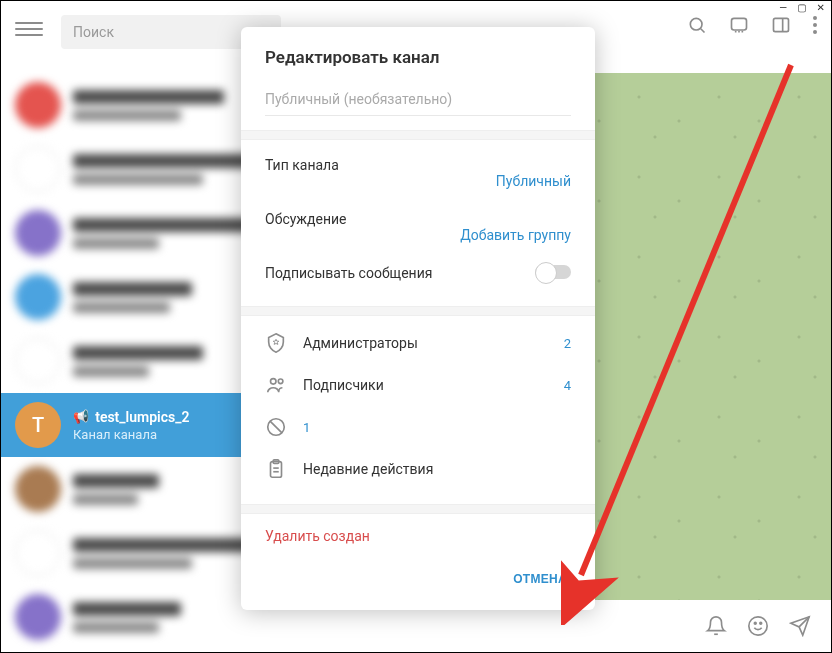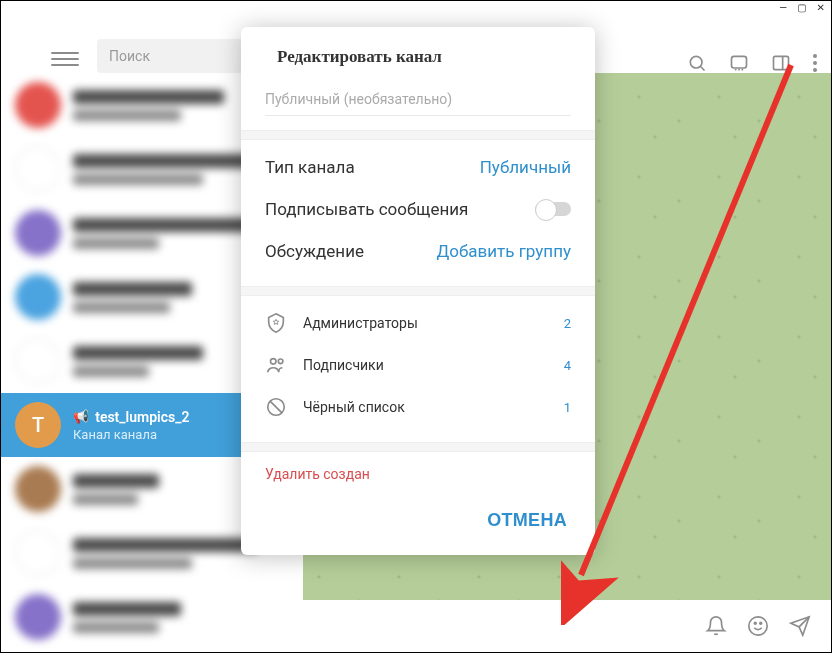--- a/index.html
+++ b/index.html
@@ -5,21 +5,21 @@
   * { box-sizing: border-box; margin: 0; padding: 0; }
   body { font-family: -apple-system, BlinkMacSystemFont, "Segoe UI", Roboto, Arial, sans-serif; background: #fff; width: 832px; height: 653px; overflow: hidden; position: relative; }
   
   .outer-frame { border: 1px solid #000; width: 832px; height: 653px; position: relative; background: #fff; }
   
   .titlebar { height: 14px; background: #fff; display: flex; justify-content: flex-end; align-items: center; padding-right: 6px; gap: 10px; font-size: 10px; color: #333; }
   .titlebar span { cursor: pointer; line-height: 1; }
   
   .app { position: absolute; top: 14px; left: 0; right: 0; bottom: 0; background: #fff; }
   
-  .header { height: 58px; display: flex; align-items: flex-end; padding: 0 14px; gap: 18px; background: #fff; margin-left: 36px; }
+  .header { height: 58px; display: flex; align-items: flex-start; padding: 0 14px; gap: 18px; background: #fff; }
   .menu-btn { width: 28px; height: 28px; display: flex; flex-direction: column; justify-content: center; gap: 4px; cursor: pointer; }
   .menu-btn div { height: 2px; background: #8c8c8c; border-radius: 1px; }
   .search { flex: 0 0 auto; width: 220px; height: 34px; background: #f1f1f1; border-radius: 4px; display: flex; align-items: center; padding: 0 12px; color: #9a9a9a; font-size: 14px; }
   .header-spacer { flex: 1; }
   .header-icons { display: flex; gap: 22px; align-items: center; color: #8c8c8c; }
   .header-icons svg, .header-icons .dots { cursor: pointer; }
   .dots { display: flex; flex-direction: column; gap: 3px; }
   .dots span { width: 4px; height: 4px; background: #8c8c8c; border-radius: 50%; display: block; }
   
   .body { position: absolute; top: 58px; left: 0; right: 0; bottom: 0; display: flex; }
@@ -43,36 +43,36 @@
   .selected .chat-sub { font-size: 13px; color: #d9eefa; margin-top: 2px; }
   .speaker-icon { font-size: 13px; }
   
   .chat-area { flex: 1; position: relative; overflow: hidden; }
   .chat-bg { position: absolute; inset: 0; background: #a8c687; opacity: 0.85; }
   .chat-pattern { position: absolute; inset: 0; opacity: 0.1; background-image: radial-gradient(circle at 20% 30%, #000 1px, transparent 2px), radial-gradient(circle at 70% 60%, #000 1px, transparent 2px), radial-gradient(circle at 40% 80%, #000 1px, transparent 2px); background-size: 80px 80px; }
   .chat-bottom { position: absolute; bottom: 0; left: 0; right: 0; height: 52px; background: #fff; display: flex; align-items: center; justify-content: flex-end; gap: 20px; padding: 0 20px; color: #8c8c8c; }
   
   .modal-overlay { position: absolute; inset: 0; top: 0; pointer-events: none; }
   .modal { position: absolute; left: 240px; top: 12px; width: 354px; background: #fff; border-radius: 6px; box-shadow: 0 2px 24px rgba(0,0,0,0.25); pointer-events: auto; }
-  .modal-title { padding: 20px 36px 14px; font-size: 17px; font-weight: 600; color: #333; font-family: Liberation Serif, serif; }
+  .modal-title { padding: 20px 24px 14px; font-size: 17px; font-weight: 600; color: #333; }
   .modal-section { padding: 6px 24px 14px; }
   .desc-input { color: #aaa; font-size: 14px; padding: 4px 0 8px; border-bottom: 1px solid #e8e8e8; }
   .divider { height: 10px; background: #f5f5f5; border-top: 1px solid #eee; border-bottom: 1px solid #eee; }
-  .row { display: flex; justify-content: space-between; align-items: center; padding: 11px 0; font-size: 17px; }
+  .row { display: flex; justify-content: space-between; padding: 11px 0; font-size: 14px; }
   .row-label { color: #333; }
-  .row-value { color: #2f8fce; cursor: pointer; }
+  .row-value { color: #2f8fce; cursor: pointer; margin-top: 16px; }
   .toggle { width: 36px; height: 14px; background: #d6d6d6; border-radius: 8px; position: relative; cursor: pointer; }
   .toggle::after { content: ""; position: absolute; left: 0; top: -3px; width: 20px; height: 20px; background: #fff; border: 1px solid #ccc; border-radius: 50%; }
   .icon-row { display: flex; align-items: center; gap: 16px; padding: 10px 0; font-size: 14px; cursor: pointer; }
   .icon-row svg { color: #8c8c8c; flex-shrink: 0; }
   .icon-row-label { flex: 1; color: #333; }
   .icon-row-count { color: #2f8fce; font-size: 13px; }
   .delete-link { color: #d84d4d; font-size: 14px; padding: 14px 24px; cursor: pointer; }
   .modal-actions { display: flex; justify-content: flex-end; gap: 4px; padding: 4px 14px 14px; }
-  .btn { padding: 10px 14px; font-size: 18px; font-weight: 700; color: #2f8fce; cursor: pointer; background: none; border: none; letter-spacing: 0.3px; }
+  .btn { padding: 10px 14px; font-size: 12px; font-weight: 700; color: #2f8fce; cursor: pointer; background: none; border: none; letter-spacing: 0.3px; }
   .btn.save { border: 3px solid #e6322a; border-radius: 6px; padding: 7px 11px; }
   
   .arrow-svg { position: absolute; top: 30px; left: 560px; width: 260px; height: 580px; pointer-events: none; z-index: 100; }
 </style>
 </head>
 <body>
 
 <div class="outer-frame">
   <div class="titlebar">
     <span>—</span>
@@ -212,26 +212,26 @@
         <div class="modal-section">
           <div class="desc-input">Публичный (необязательно)</div>
         </div>
         <div class="divider"></div>
         <div class="modal-section">
           <div class="row">
             <span class="row-label">Тип канала</span>
             <span class="row-value">Публичный</span>
           </div>
           <div class="row">
+            <span class="row-label">Обсуждение</span>
+            <span class="row-value">Добавить группу</span>
+          </div>
+          <div class="row">
             <span class="row-label">Подписывать сообщения</span>
             <div class="toggle"></div>
-          </div>
-          <div class="row">
-            <span class="row-label">Обсуждение</span>
-            <span class="row-value">Добавить группу</span>
           </div>
         </div>
         <div class="divider"></div>
         <div class="modal-section">
           <div class="icon-row">
             <svg width="22" height="22" viewBox="0 0 24 24" fill="none" stroke="currentColor" stroke-width="1.8">
                 <path d="M12 2l8 4v5c0 5-3.5 9.5-8 11-4.5-1.5-8-6-8-11V6l8-4z"></path>
                 <path d="M12 8l1 2h2l-1.5 1.5.5 2-2-1-2 1 .5-2L9 10h2l1-2z" stroke-width="1"></path>
               </svg>
             <span class="icon-row-label">Администраторы</span>
@@ -245,22 +245,30 @@
                 <path d="M15 19c0-2.5 2-4 4-4"></path>
               </svg>
             <span class="icon-row-label">Подписчики</span>
             <span class="icon-row-count">4</span>
           </div>
           <div class="icon-row">
             <svg width="22" height="22" viewBox="0 0 24 24" fill="none" stroke="currentColor" stroke-width="1.8">
                 <circle cx="12" cy="12" r="9"></circle>
                 <line x1="5.5" y1="5.5" x2="18.5" y2="18.5"></line>
               </svg>
-            <span class="icon-row-label">Чёрный список</span>
             <span class="icon-row-count">1</span>
+          </div>
+          <div class="icon-row">
+            <svg width="22" height="22" viewBox="0 0 24 24" fill="none" stroke="currentColor" stroke-width="1.8">
+                <rect x="6" y="4" width="12" height="17" rx="2"></rect>
+                <rect x="9" y="2" width="6" height="4" rx="1"></rect>
+                <line x1="9" y1="11" x2="15" y2="11"></line>
+                <line x1="9" y1="15" x2="15" y2="15"></line>
+              </svg>
+            <span class="icon-row-label">Недавние действия</span>
           </div>
         </div>
         <div class="divider"></div>
         <div class="delete-link">Удалить создан</div>
         <div class="modal-actions">
           <button class="btn">ОТМЕНА</button>
         </div>
       </div>
     </div>
 

